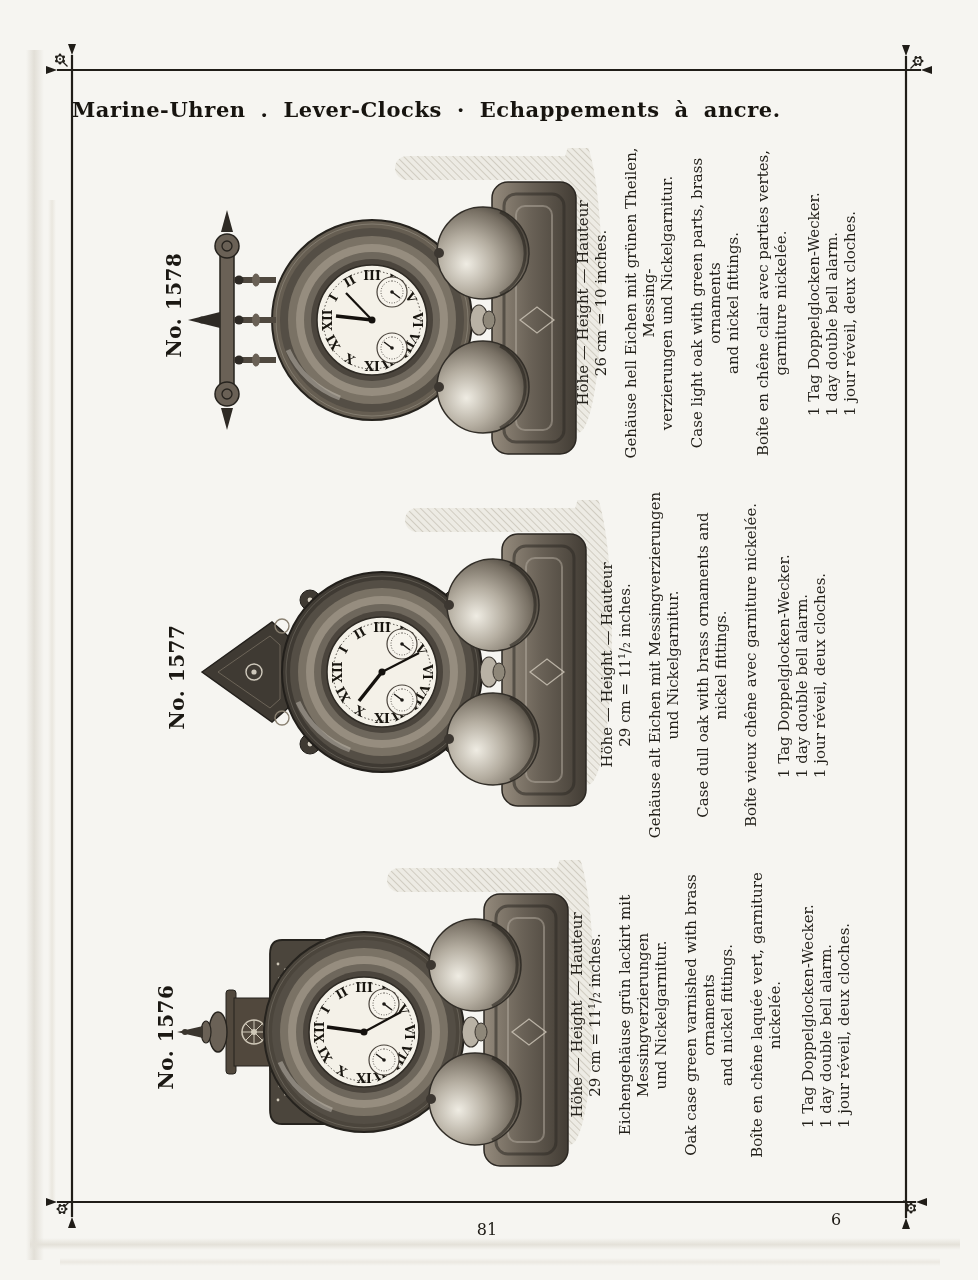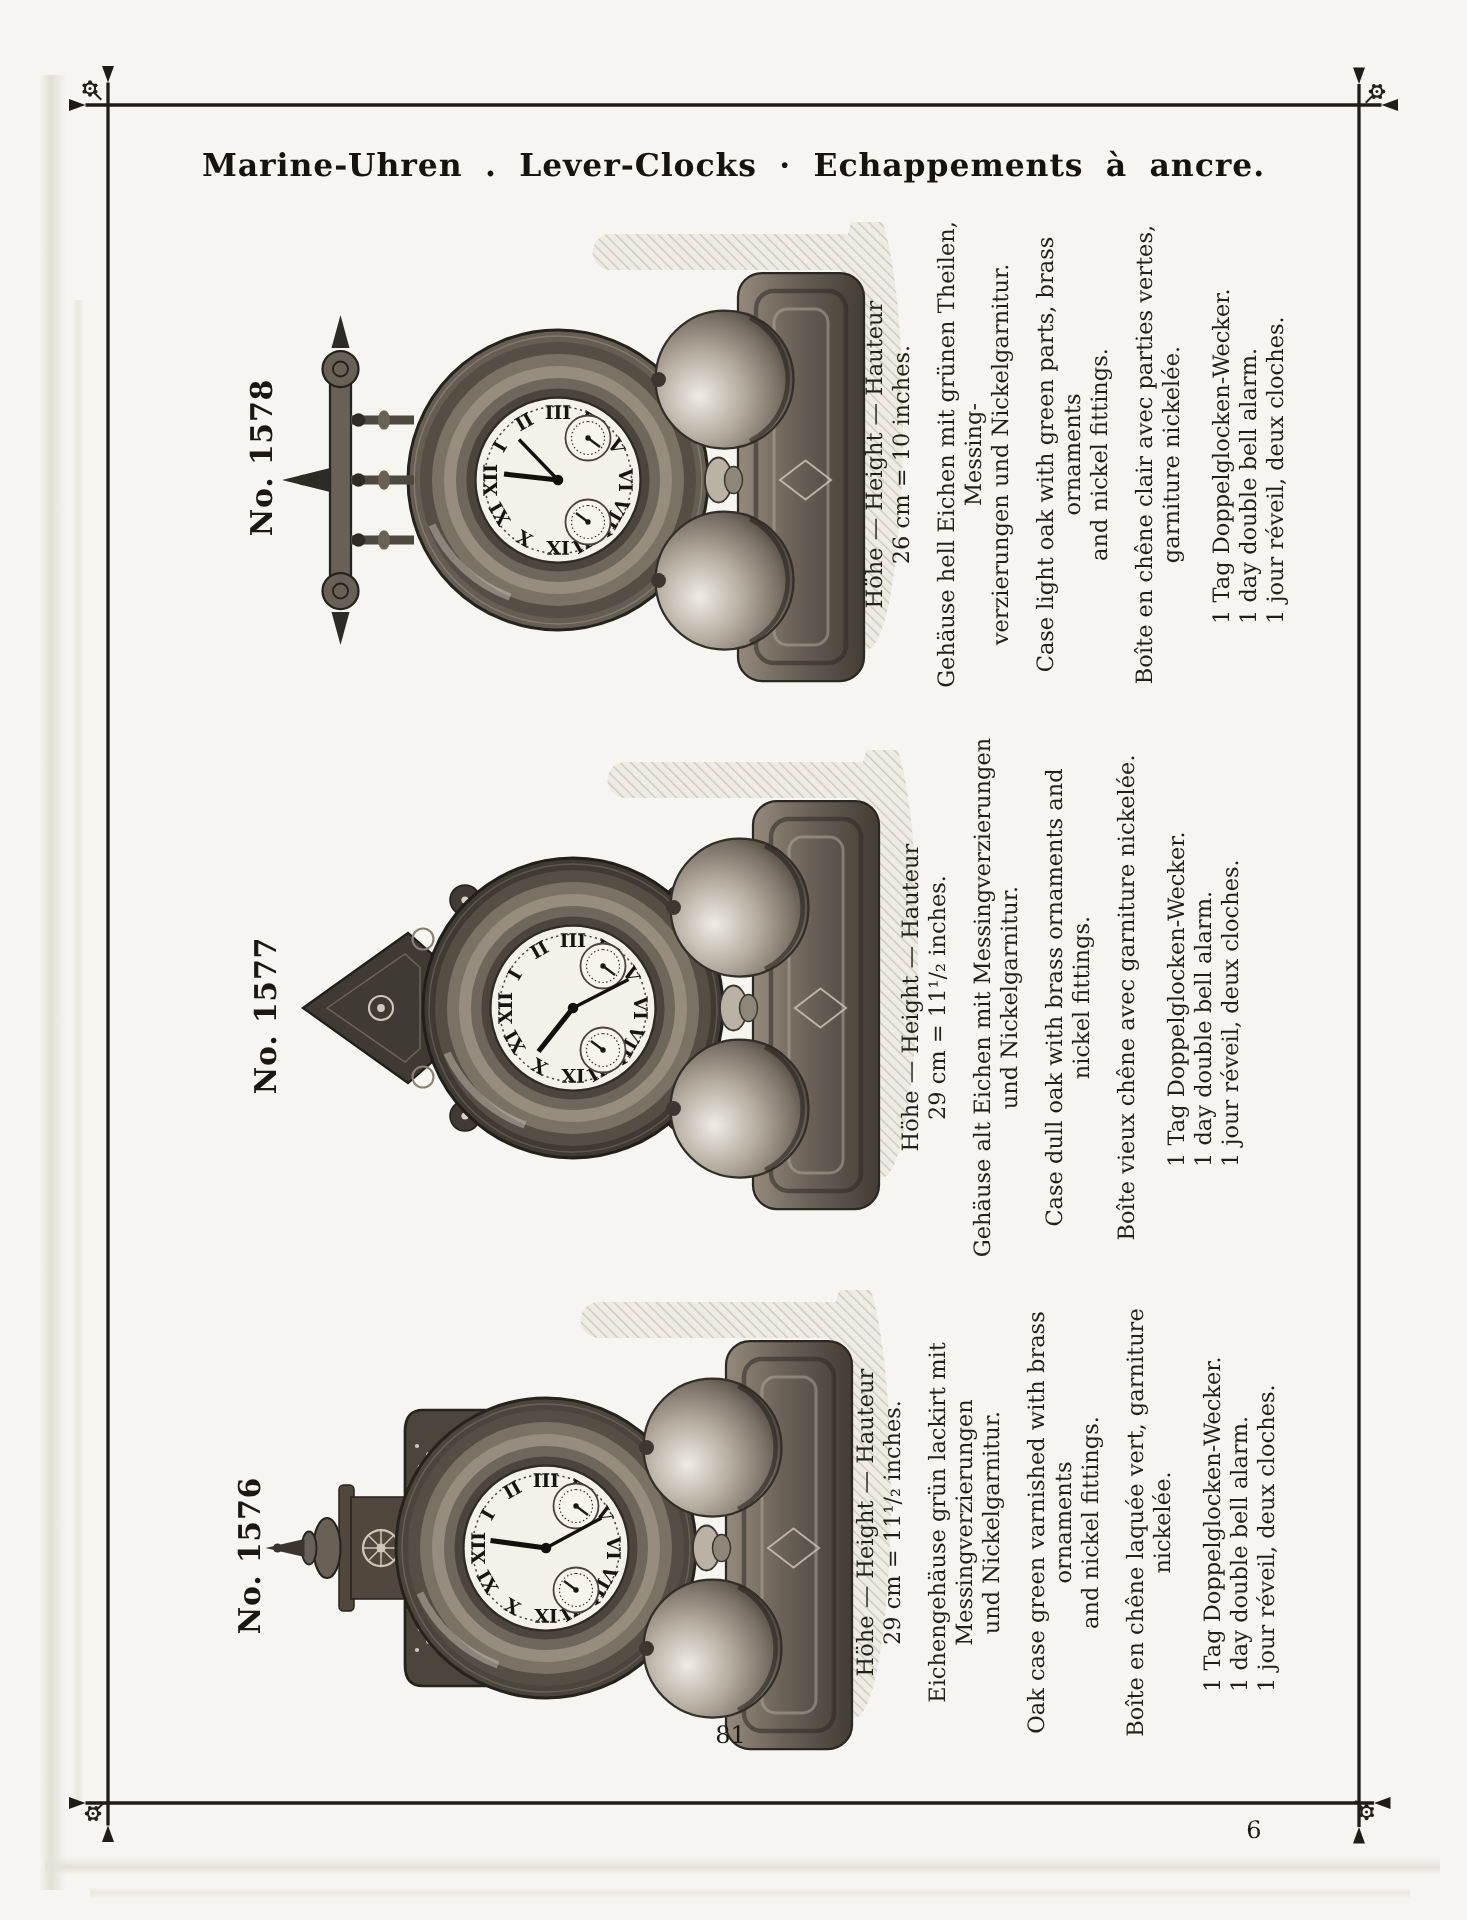--- a/index.html
+++ b/index.html
@@ -11,21 +11,21 @@
            background:linear-gradient(90deg,rgba(225,222,214,0) 0%,#e2dfd7 45%,rgba(225,222,214,0) 100%);}
   #edge-l2{left:48px;top:200px;width:8px;height:1000px;
            background:linear-gradient(90deg,rgba(231,228,221,0),#eae7df 50%,rgba(231,228,221,0));}
   #edge-b1{left:30px;top:1238px;width:930px;height:12px;
            background:linear-gradient(180deg,rgba(226,223,215,0),#e4e1d9 55%,rgba(226,223,215,0));}
   #edge-b2{left:60px;top:1258px;width:880px;height:8px;
            background:linear-gradient(180deg,rgba(233,230,223,0),#ebe8e1 50%,rgba(233,230,223,0));}
 
   #frame{position:absolute;left:0;top:0;pointer-events:none;}
 
-  .page-title{position:absolute;left:72px;top:97px;width:834px;text-align:center;
+  .page-title{position:absolute;left:72px;top:97px;width:834px;
     font-weight:bold;font-size:21px;letter-spacing:.6px;word-spacing:7px;color:#17140f;}
 
   .num-label{position:absolute;width:110px;height:26px;line-height:26px;text-align:center;
     transform:rotate(-90deg);font-weight:bold;font-size:20px;color:#1b1813;letter-spacing:.5px;}
 
   .vtext{position:absolute;width:350px;height:250px;transform:rotate(-90deg);
     display:flex;flex-direction:column;justify-content:center;
     font-size:15px;line-height:18px;color:#221f19;text-align:center;}
   .vtext .grp{margin:6px 0;}
   .vtext .grp.alarm{text-align:left;padding-left:62px;margin-top:9px;}
@@ -421,14 +421,14 @@
   <div class="grp">
     <div>Boîte en chêne laquée vert, garniture nickelée.</div>
   </div>
   <div class="grp alarm">
     <div>1 Tag Doppelglocken-Wecker.</div>
       <div>1 day double bell alarm.</div>
       <div>1 jour réveil, deux cloches.</div>
   </div>
 </div>
 
-<div class="pagenum" style="left:467px;top:1147px">81</div>
+<div class="pagenum" style="left:467px;top:1220px">81</div>
 <div class="pagenum" style="left:816px;top:1210px">6</div>
 
 </body></html>

